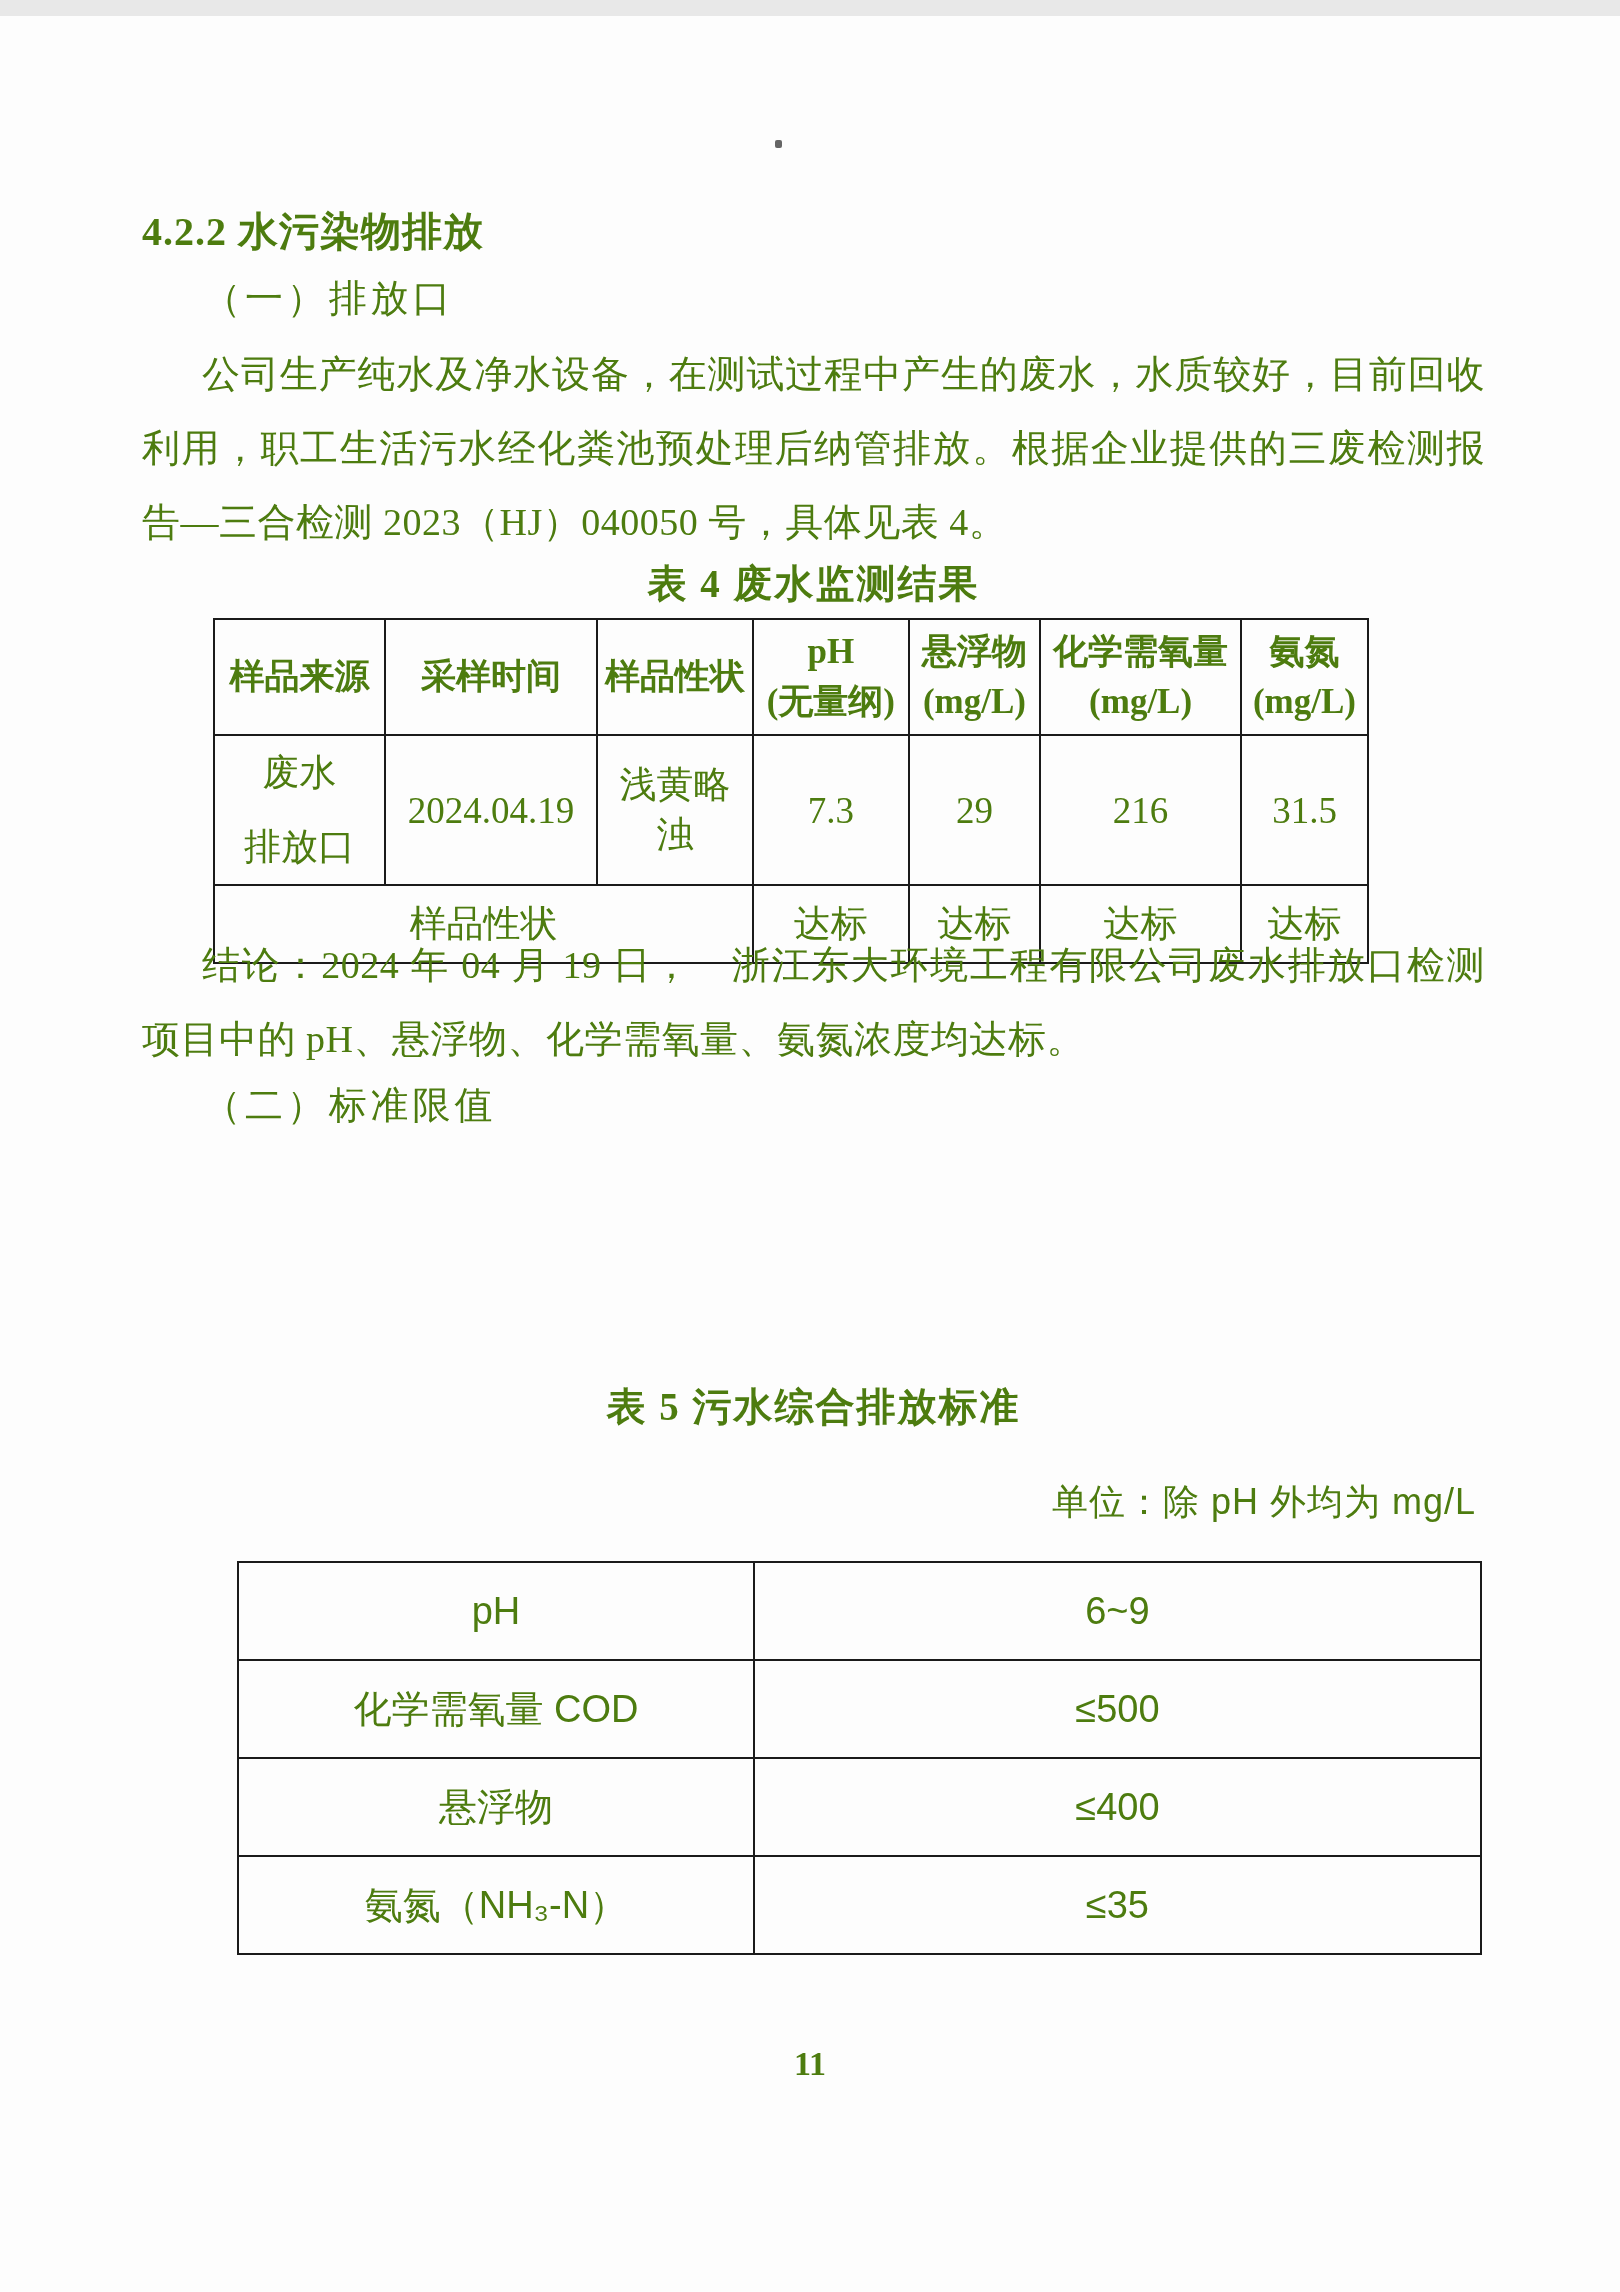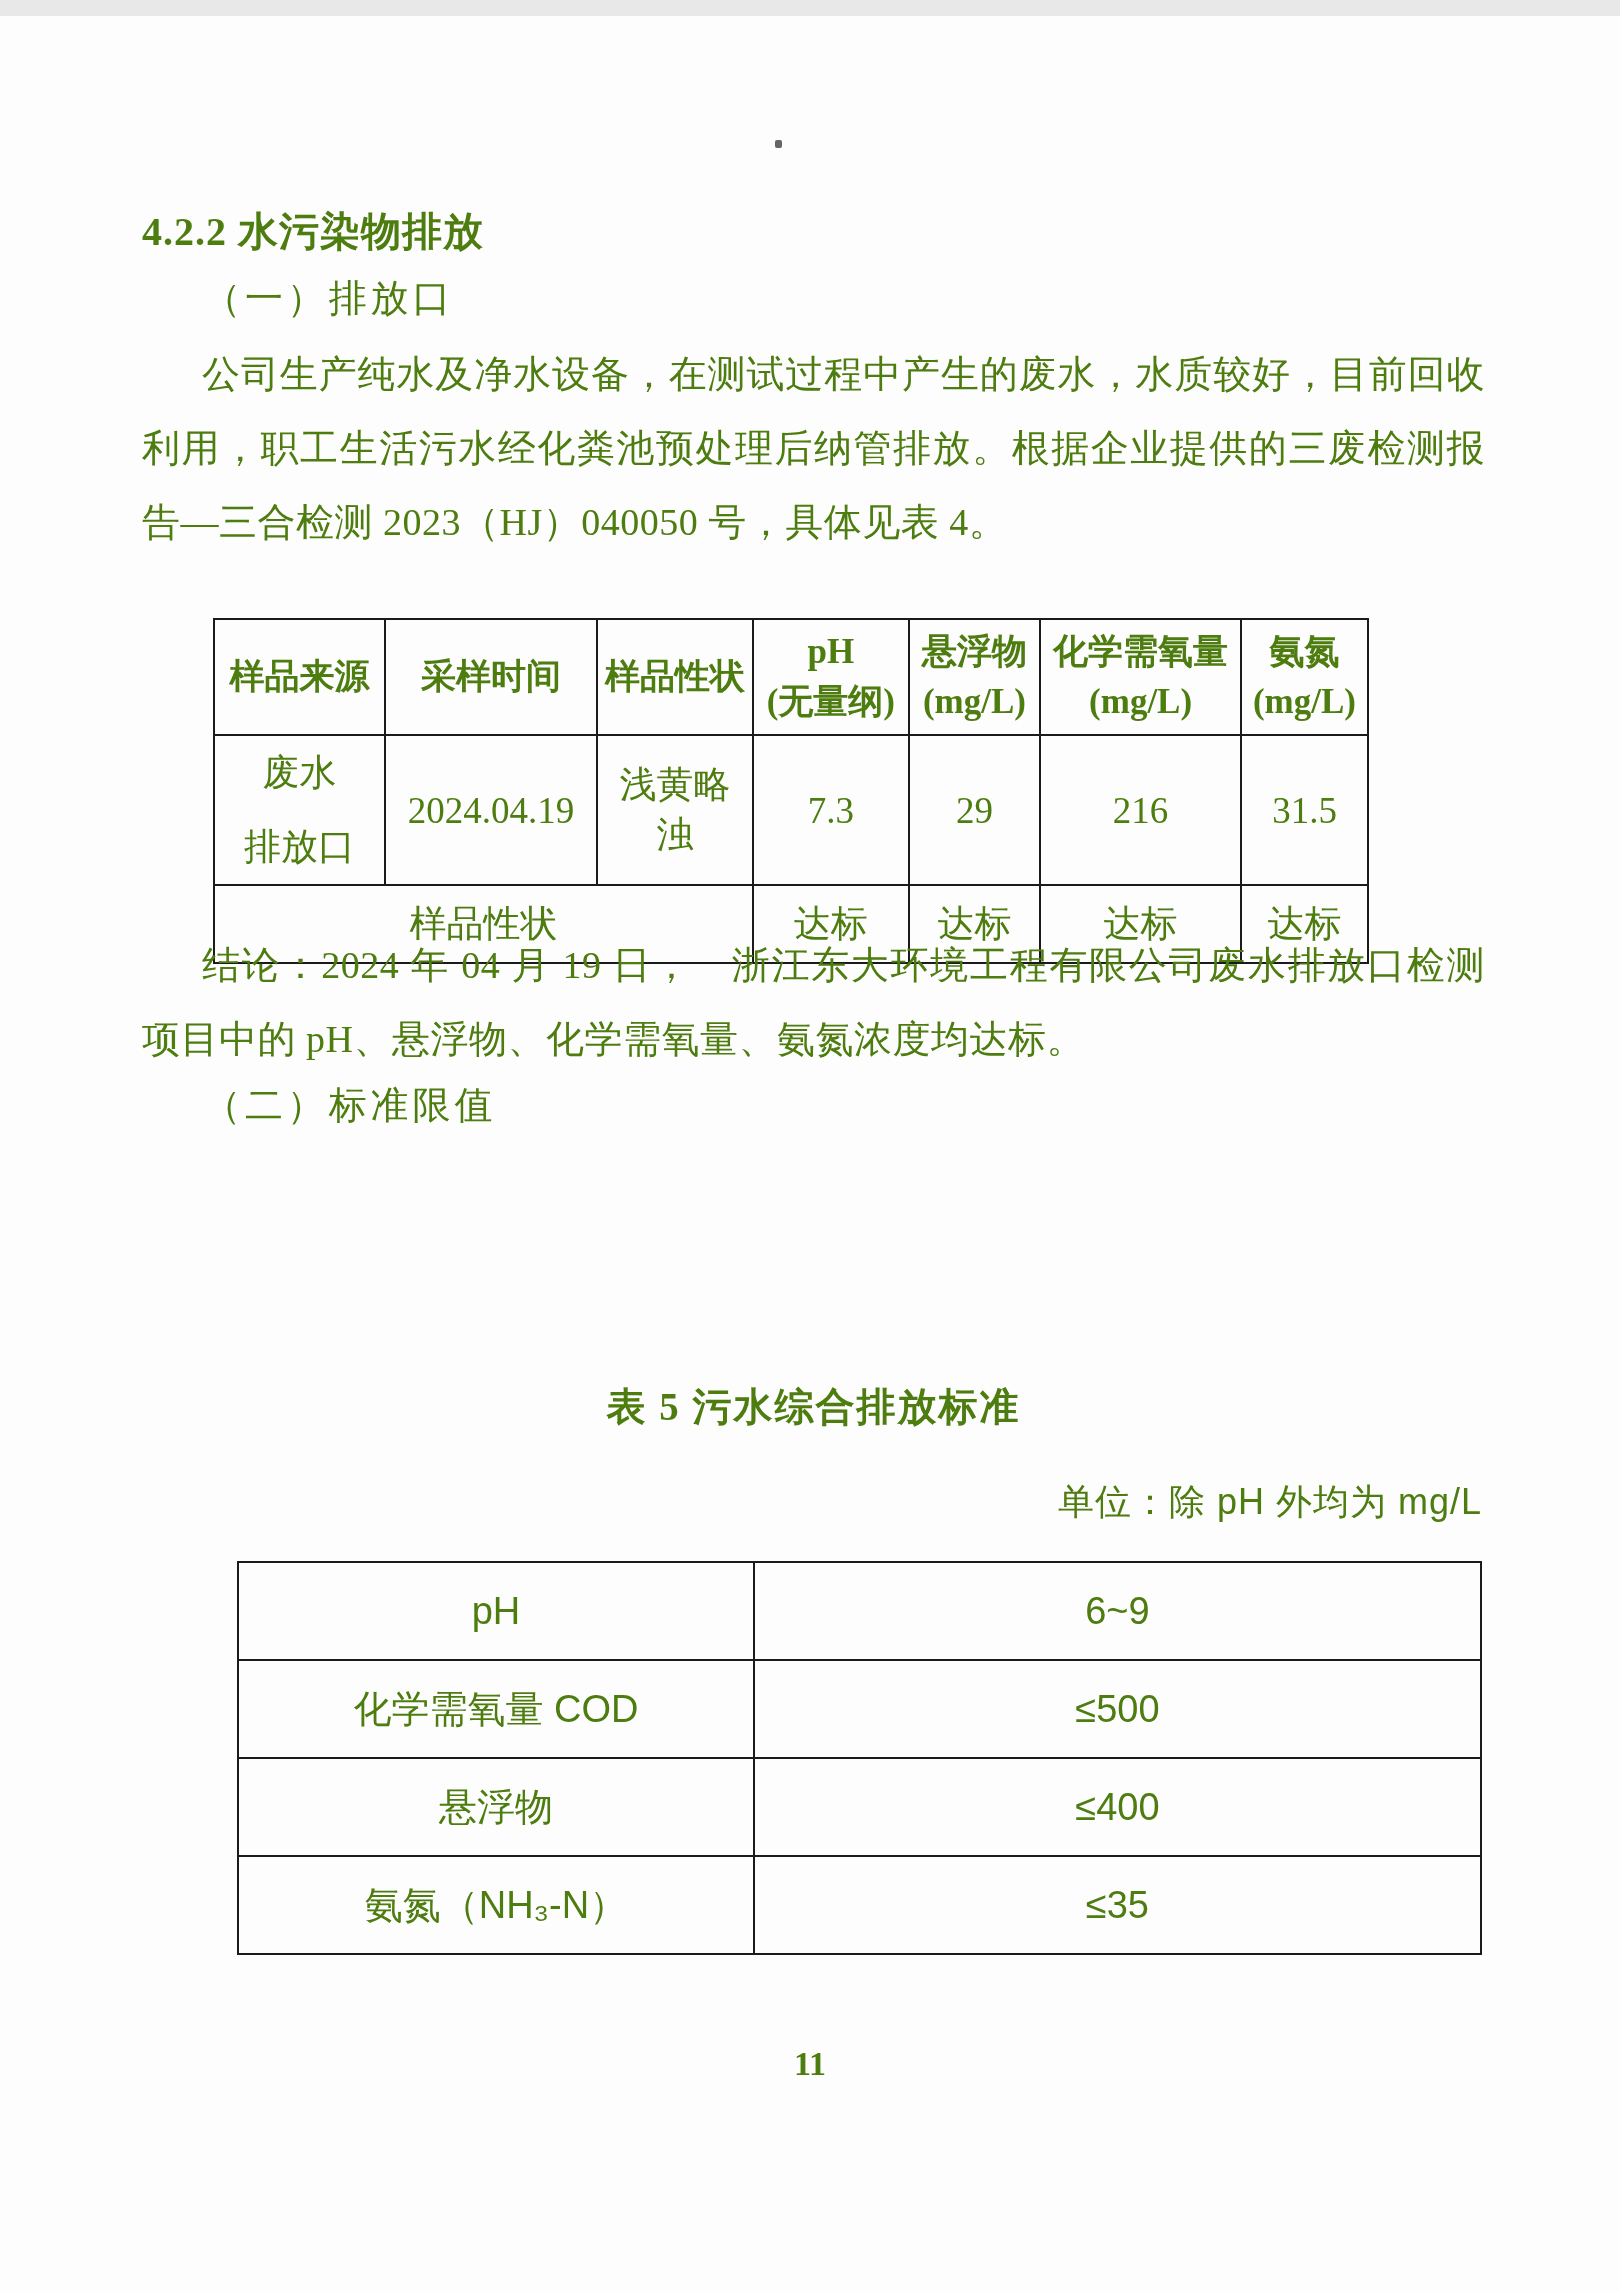--- a/index.html
+++ b/index.html
@@ -88,21 +88,21 @@
     font-size: 35px;
     line-height: 1.42;
     white-space: pre-line;
   }
   .t4 .data td { height: 106px; font-size: 37px; }
   .t4 .data .cell-source { white-space: pre-line; line-height: 2.0; }
   .t4 .comp td { height: 76px; font-size: 37px; }
 
   .unit-note {
     position: absolute;
-    left: 142px; top: 1462px;
+    left: 136px; top: 1462px;
     width: 1340px;
     text-align: right;
     font-family: "Liberation Sans", "DejaVu Sans", sans-serif;
     font-size: 36px;
     letter-spacing: 1px;
   }
 
   .t5 {
     position: absolute;
     left: 237px; top: 1545px;
@@ -140,20 +140,21 @@
 <div class="page">
 
   <div class="artifact-dot"></div>
 
   <h1 class="sec-heading">4.2.2 水污染物排放</h1>
 
   <div class="sub-heading s1">（一）排放口</div>
 
   <p class="para p1">公司生产纯水及净水设备，在测试过程中产生的废水，水质较好，目前回收利用，职工生活污水经化粪池预处理后纳管排放。根据企业提供的三废检测报告—三合检测 2023（HJ）040050 号，具体见表 4。</p>
 
+  <div class="tbl-title t4title">表 4 废水监测结果</div>
 
   <table class="t4">
     <colgroup>
       <col style="width:14.8%">
         <col style="width:18.4%">
         <col style="width:13.5%">
       <col style="width:13.5%">
         <col style="width:11.4%">
         <col style="width:17.4%">
       <col style="width:11.0%">

